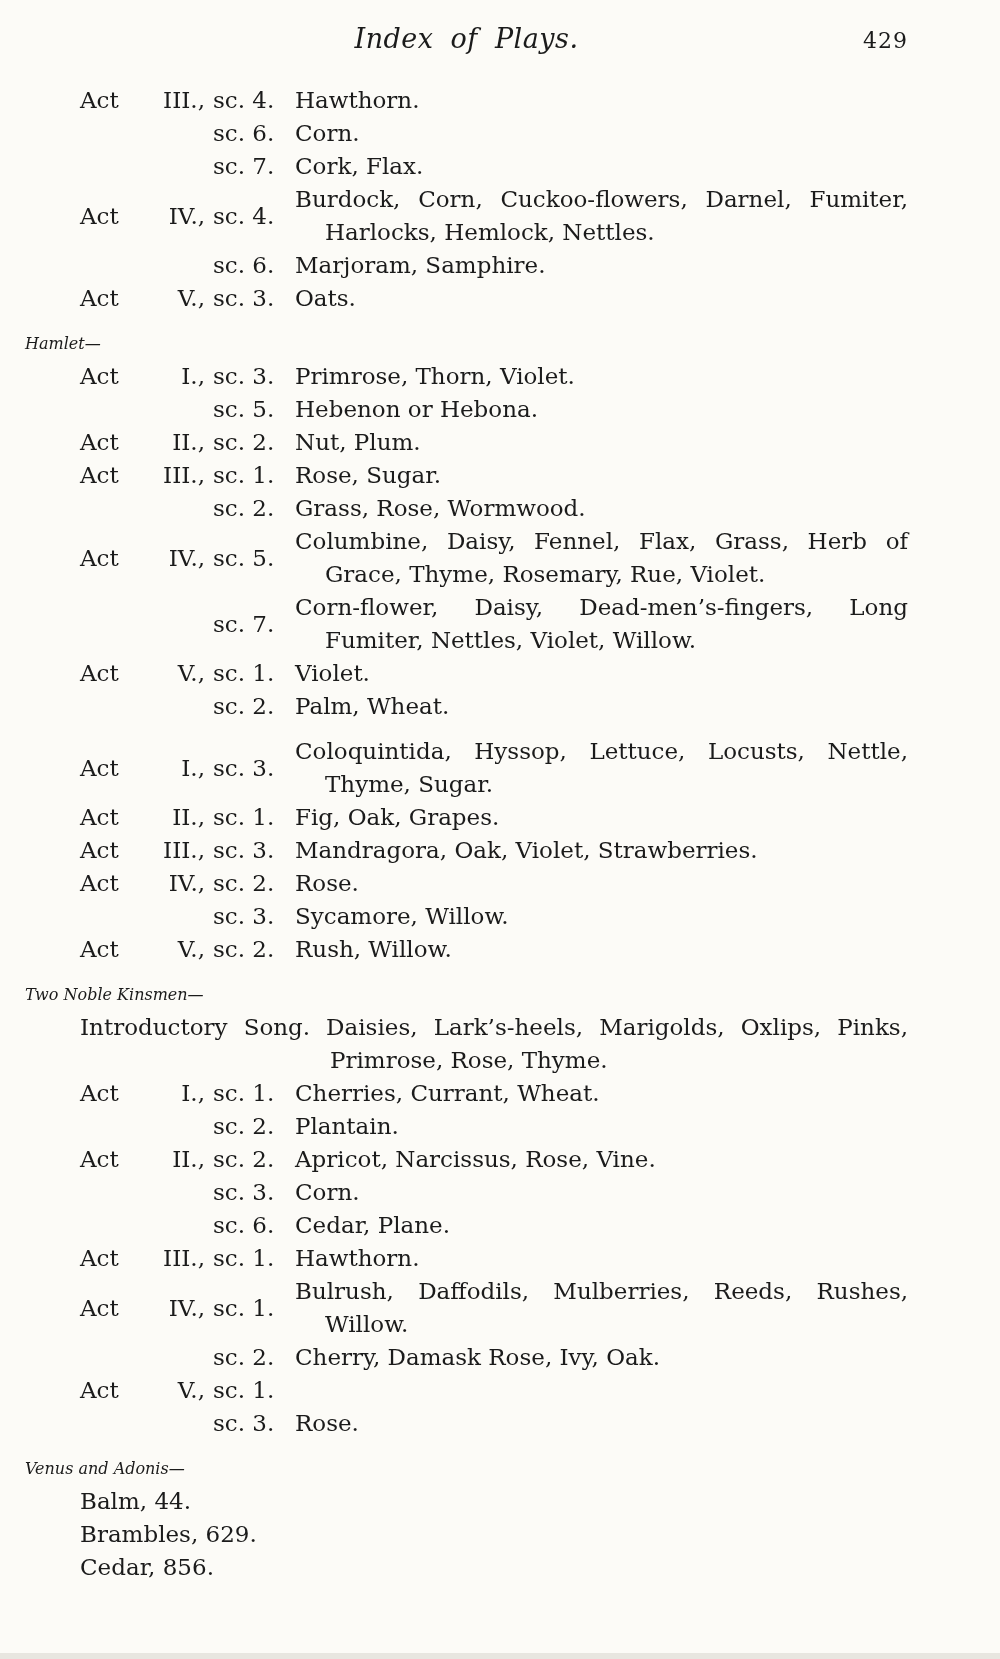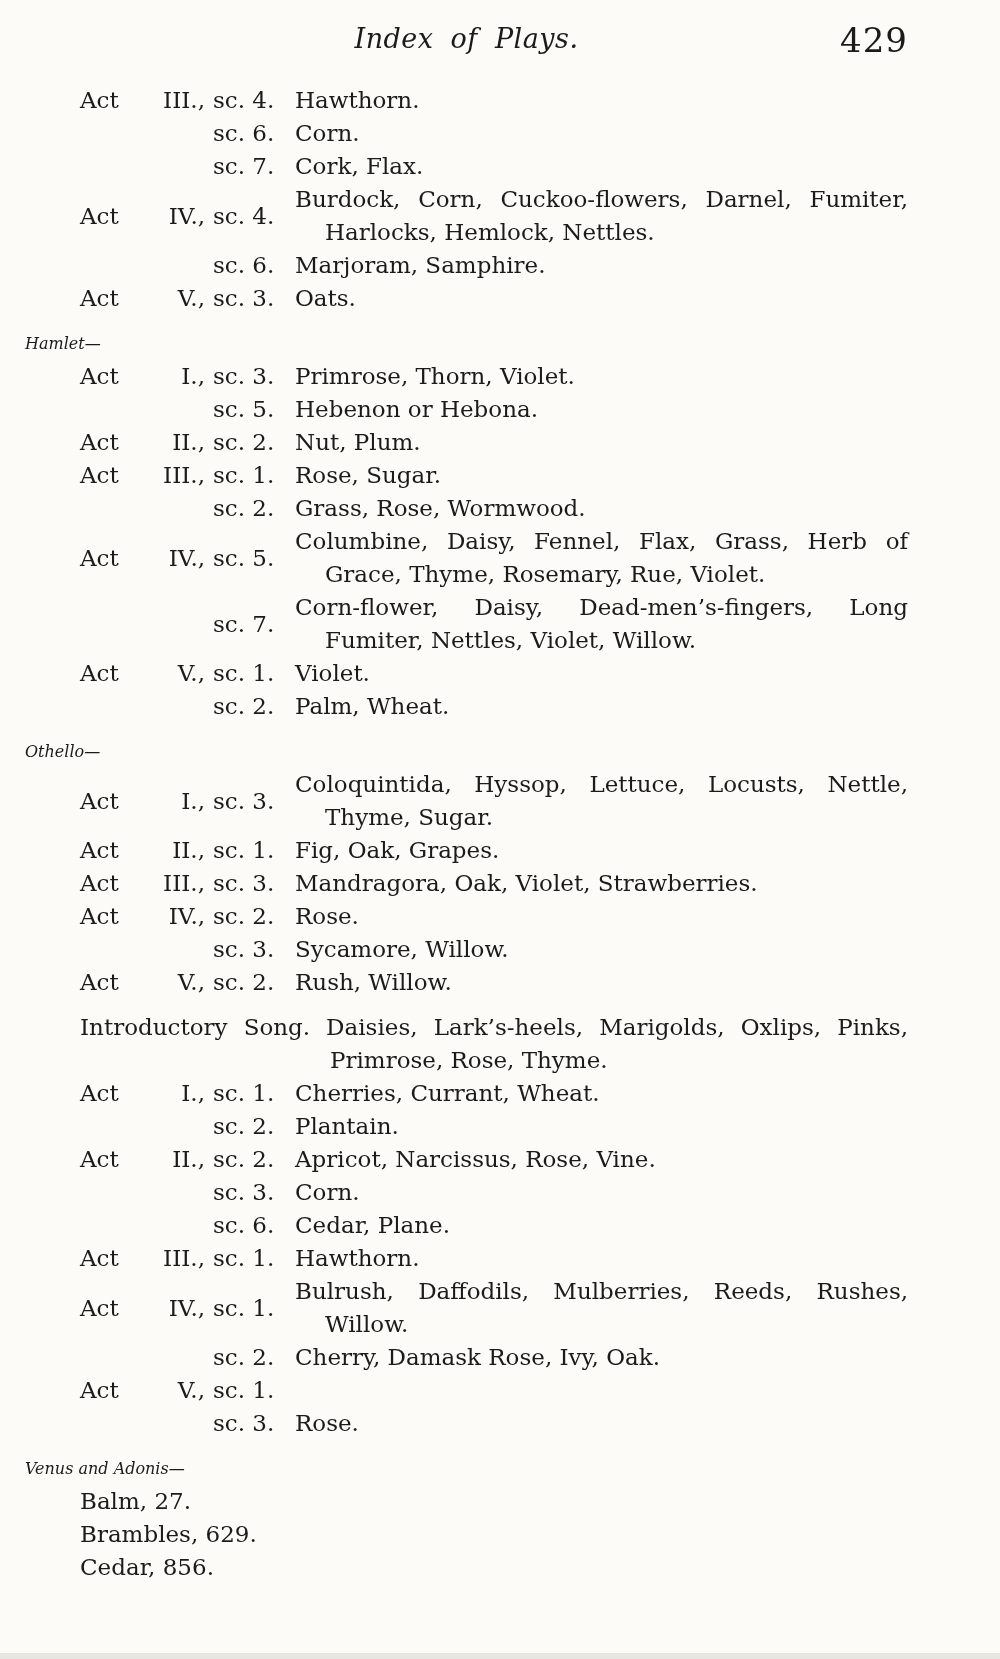--- a/index.html
+++ b/index.html
@@ -34,21 +34,21 @@
     font-style: italic;
     font-size: 27px;
     word-spacing: 8px;
     letter-spacing: 0.5px;
     white-space: nowrap;
   }
   .page-number {
     position: absolute;
     right: 0;
     top: 2px;
-    font-size: 34px;
+    font-size: 22px;
     letter-spacing: 1px;
   }
   .index-body { }
   .section { margin-top: 12px; }
   .section:first-child { margin-top: 0; }
   .section-title {
     font-style: italic;
     font-size: 16px;
     margin-left: 0;
   }
@@ -213,21 +213,20 @@
         <div class="entry">
           <span class="col-act">
             <span class="act-word"></span>
             <span class="act-num"></span>
           </span>
           <span class="col-scene">sc. 2.</span>
           <span class="col-text">Palm, Wheat.</span>
         </div>
       </div>
       <div class="section">
-        <div class="section-title">Othello—</div>
         <div class="entry">
           <span class="col-act">
             <span class="act-word">Act</span>
             <span class="act-num">I.,</span>
           </span>
           <span class="col-scene">sc. 3.</span>
           <span class="col-text">Coloquintida, Hyssop, Lettuce, Locusts, Nettle, Thyme, Sugar.</span>
         </div>
         <div class="entry">
           <span class="col-act">
@@ -264,20 +263,21 @@
         <div class="entry">
           <span class="col-act">
             <span class="act-word">Act</span>
             <span class="act-num">V.,</span>
           </span>
           <span class="col-scene">sc. 2.</span>
           <span class="col-text">Rush, Willow.</span>
         </div>
       </div>
       <div class="section">
+        <div class="section-title">Two Noble Kinsmen—</div>
         <div class="entry-song"><span class="song-label">Introductory Song.</span><span class="song-text">Daisies, Lark’s-heels, Marigolds, Oxlips, Pinks, Primrose, Rose, Thyme.</span></div>
         <div class="entry">
           <span class="col-act">
             <span class="act-word">Act</span>
             <span class="act-num">I.,</span>
           </span>
           <span class="col-scene">sc. 1.</span>
           <span class="col-text">Cherries, Currant, Wheat.</span>
         </div>
         <div class="entry">
@@ -347,18 +347,18 @@
           <span class="col-act">
             <span class="act-word"></span>
             <span class="act-num"></span>
           </span>
           <span class="col-scene">sc. 3.</span>
           <span class="col-text">Rose.</span>
         </div>
       </div>
       <div class="section">
         <div class="section-title">Venus and Adonis—</div>
-        <div class="entry-plain">Balm, 27.</div>
+        <div class="entry-plain">Balm, 44.</div>
         <div class="entry-plain">Brambles, 629.</div>
         <div class="entry-plain">Cedar, 856.</div>
       </div>
     </div>
 </div>
 
 </body></html>

